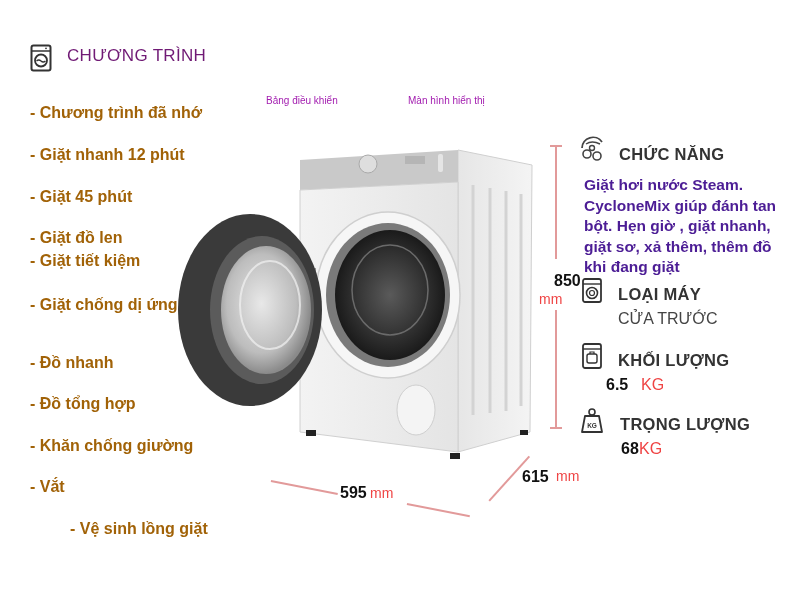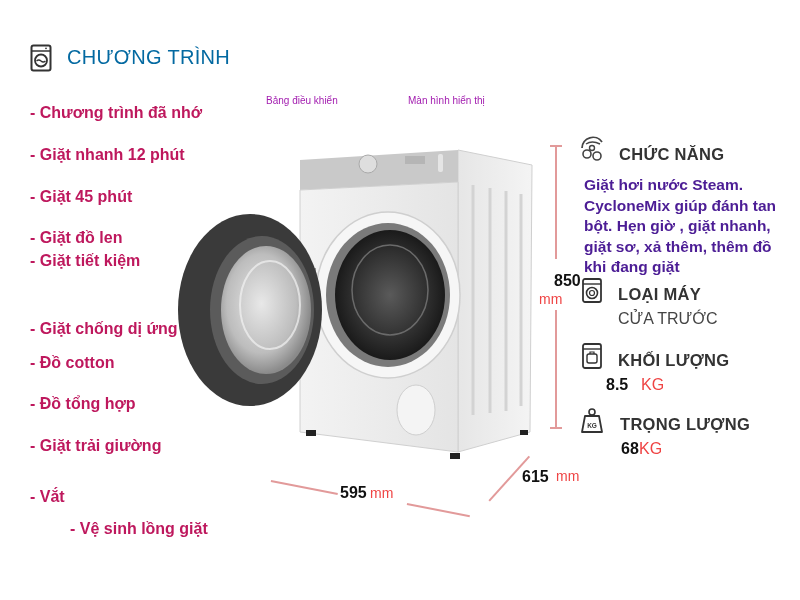--- a/index.html
+++ b/index.html
@@ -1,20 +1,20 @@
 <!DOCTYPE html>
 <html><head>
 <meta charset="utf-8">
 <style>
   html, body { margin:0; padding:0; }
   body { width:800px; height:600px; background:#ffffff; position:relative; overflow:hidden;
          font-family:"Liberation Sans", sans-serif; color:#111; }
   .abs { position:absolute; }
-  .hdr { font-size:20px; color:#0369a1; letter-spacing:0.3px; }
-  .prog { font-size:16px; font-weight:bold; color:#be185d; white-space:nowrap; }
+  .hdr { font-size:17px; color:#701a75; letter-spacing:0.3px; }
+  .prog { font-size:16px; font-weight:bold; color:#a16207; white-space:nowrap; }
   .lbl-gray { font-size:10px; color:#a21caf; }
   .feat-text { font-size:15.5px; font-weight:bold; line-height:20.5px; color:#4c1d95; }
   .spec-title { font-size:16.5px; color:#333; letter-spacing:0.3px;font-weight:bold; }
   .spec-sub { font-size:16px; color:#444; }
   .num-bold { font-weight:bold; font-size:16px; color:#111; }
   .unit { font-size:16px; color:#ef4444; }
   .dimline { position:absolute; background:#e29a9a; }
 </style>
 </head>
 <body>
@@ -29,25 +29,25 @@
   </svg>
 </div>
 <div class="abs hdr" style="left:67px;top:46px;">CHƯƠNG TRÌNH</div>
 
 <div class="abs" style="left:30px;top:104px;">
   <div class="prog" style="position:absolute;top:0;">- Chương trình đã nhớ</div>
   <div class="prog" style="position:absolute;top:42px;">- Giặt nhanh 12 phút</div>
   <div class="prog" style="position:absolute;top:84px;">- Giặt 45 phút</div>
   <div class="prog" style="position:absolute;top:125px;">- Giặt đồ len</div>
   <div class="prog" style="position:absolute;top:148px;">- Giặt tiết kiệm</div>
-  <div class="prog" style="position:absolute;top:216px;">- Giặt chống dị ứng</div>
-  <div class="prog" style="position:absolute;top:250px;">- Đồ cotton</div>
+  <div class="prog" style="position:absolute;top:192px;">- Giặt chống dị ứng</div>
+  <div class="prog" style="position:absolute;top:250px;">- Đồ nhanh</div>
   <div class="prog" style="position:absolute;top:291px;">- Đồ tổng hợp</div>
-  <div class="prog" style="position:absolute;top:333px;">- Giặt trải giường</div>
-  <div class="prog" style="position:absolute;top:384px;">- Vắt</div>
+  <div class="prog" style="position:absolute;top:333px;">- Khăn chống giường</div>
+  <div class="prog" style="position:absolute;top:374px;">- Vắt</div>
   <div class="prog" style="position:absolute;top:416px;margin-left:40px;">- Vệ sinh lồng giặt</div>
 </div>
 
 <div class="abs lbl-gray" style="left:266px;top:95px;">Bảng điều khiển</div>
 <div class="abs lbl-gray" style="left:408px;top:95px;">Màn hình hiển thị</div>
 
 <div class="abs" style="left:160px;top:140px;width:380px;height:340px;">
   <svg width="380" height="340" viewBox="0 0 380 340">
     <defs>
       <linearGradient id="side" x1="0" x2="1" y1="0" y2="0">
@@ -141,21 +141,21 @@
 
 <div class="abs" style="left:582px;top:343px;width:20px;height:26px;">
   <svg width="20" height="26" viewBox="0 0 20 26">
     <rect x="1" y="1" width="18" height="24" rx="2" fill="none" stroke="#333" stroke-width="1.8"></rect>
     <line x1="1" y1="6" x2="19" y2="6" stroke="#333" stroke-width="1.4"></line>
     <rect x="5" y="11" width="10" height="9" rx="2" fill="none" stroke="#333" stroke-width="1.4"></rect>
     <path d="M8 11 v-2 h4 v2" fill="none" stroke="#333" stroke-width="1.2"></path>
   </svg>
 </div>
 <div class="abs spec-title" style="left:618px;top:351px;">KHỐI LƯỢNG</div>
-<div class="abs num-bold" style="left:606px;top:376px;">8.5</div>
+<div class="abs num-bold" style="left:606px;top:376px;">6.5</div>
 <div class="abs unit" style="left:641px;top:376px;">KG</div>
 
 <div class="abs" style="left:580px;top:408px;width:24px;height:26px;">
   <svg width="24" height="26" viewBox="0 0 24 26">
     <circle cx="12" cy="4" r="3" fill="none" stroke="#333" stroke-width="1.6"></circle>
     <path d="M5 8 h14 l3 16 h-20 z" fill="none" stroke="#333" stroke-width="1.8" stroke-linejoin="round"></path>
     <text x="12" y="20" font-size="6.5" text-anchor="middle" font-family="Liberation Sans, sans-serif" font-weight="bold" fill="#333">KG</text>
   </svg>
 </div>
 <div class="abs spec-title" style="left:620px;top:415px;">TRỌNG LƯỢNG</div>

